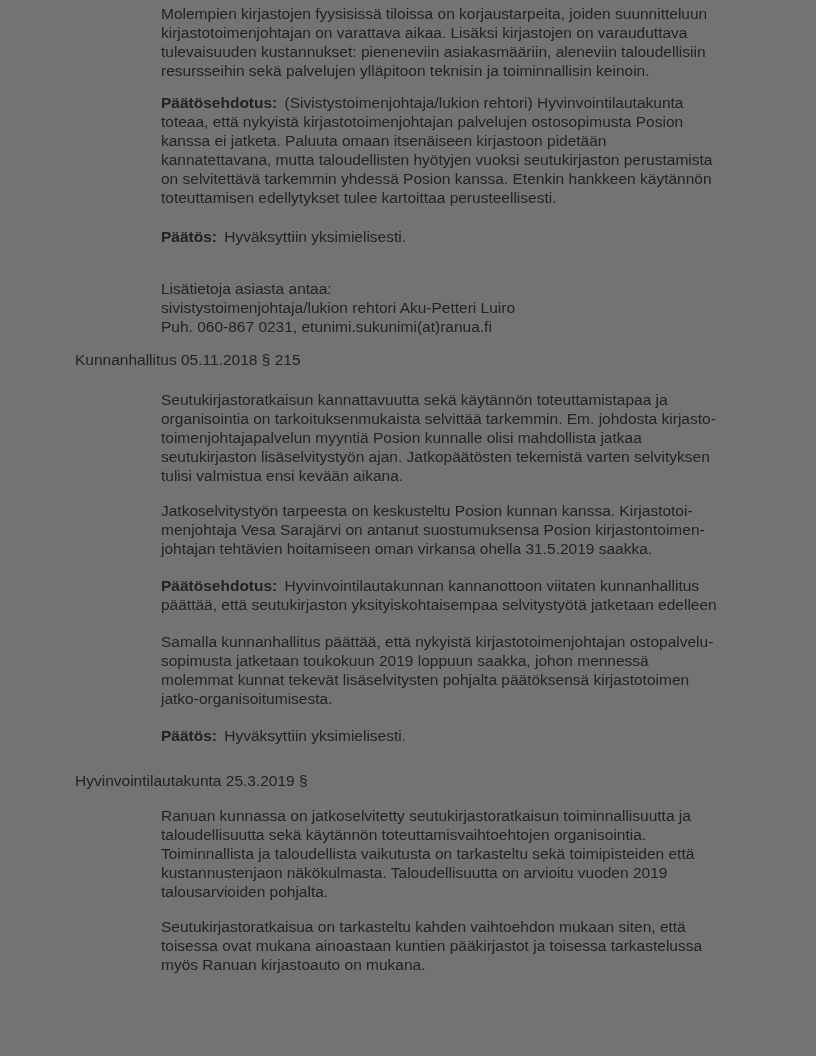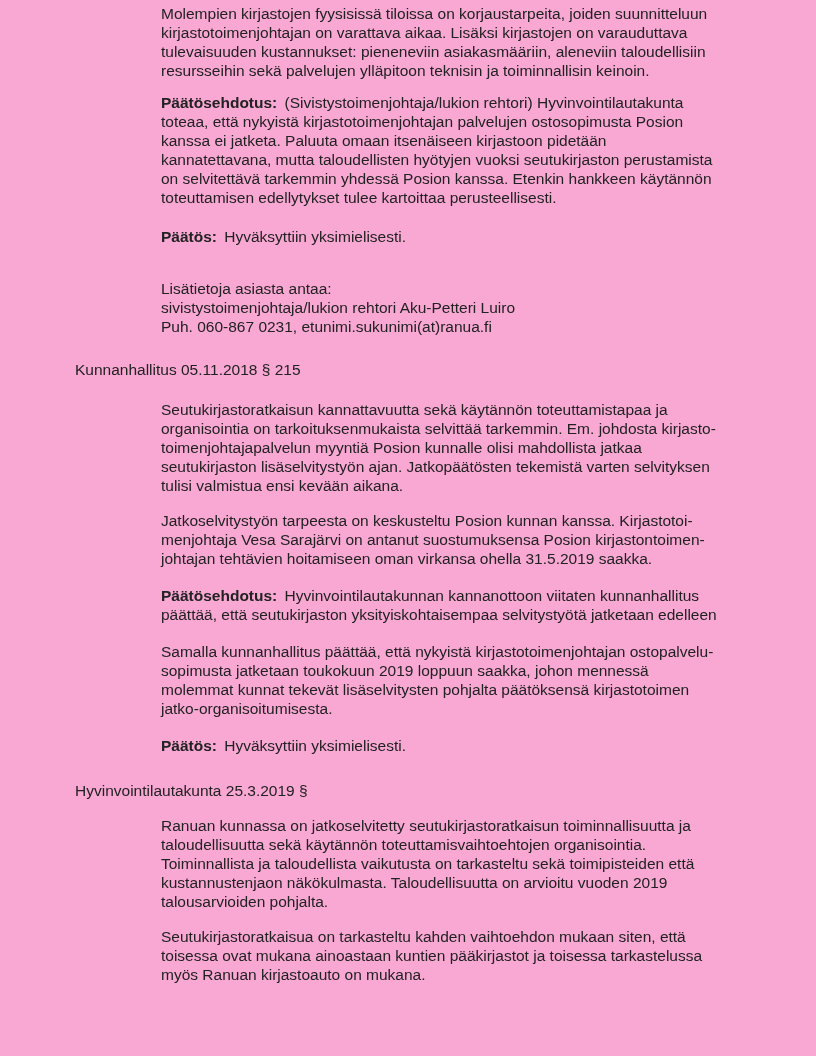--- a/index.html
+++ b/index.html
@@ -1,41 +1,41 @@
 <!DOCTYPE html>
 <html><head>
 <meta charset="utf-8">
 <style>
   html, body { margin: 0; padding: 0; background: #ffffff; }
   .page {
     position: relative;
     width: 816px;
     height: 1056px;
-    background: #f9a8d4;
+    background: #737373;
     overflow: hidden;
     font-family: "Liberation Sans", "DejaVu Sans", sans-serif;
     font-size: 15.5px;
     line-height: 19px;
     color: #222222;
   }
   .content { padding-top: 4px; }
   .body-block { margin-left: 161px; margin-right: 30px; }
   .margin-header {
     margin: 0;
     margin-left: 75px;
     font-size: 15.5px;
     font-weight: normal;
     line-height: 19px;
     white-space: pre;
   }
   .para { margin: 0; }
   .line { white-space: pre; height: 19px; }
   .lead { font-weight: bold; margin-right: 3px; }
   
-  .mb12 { margin-bottom: 24px; }
+  .mb12 { margin-bottom: 14px; }
   .mb13 { margin-bottom: 13px; }
   .mb15 { margin-bottom: 15px; }
   .mb16 { margin-bottom: 16px; }
   .mb18 { margin-bottom: 18px; }
   .mb20 { margin-bottom: 20px; }
   .mb21 { margin-bottom: 21px; }
   .mb26 { margin-bottom: 26px; }
   .mb33 { margin-bottom: 33px; }
 </style>
 </head>

